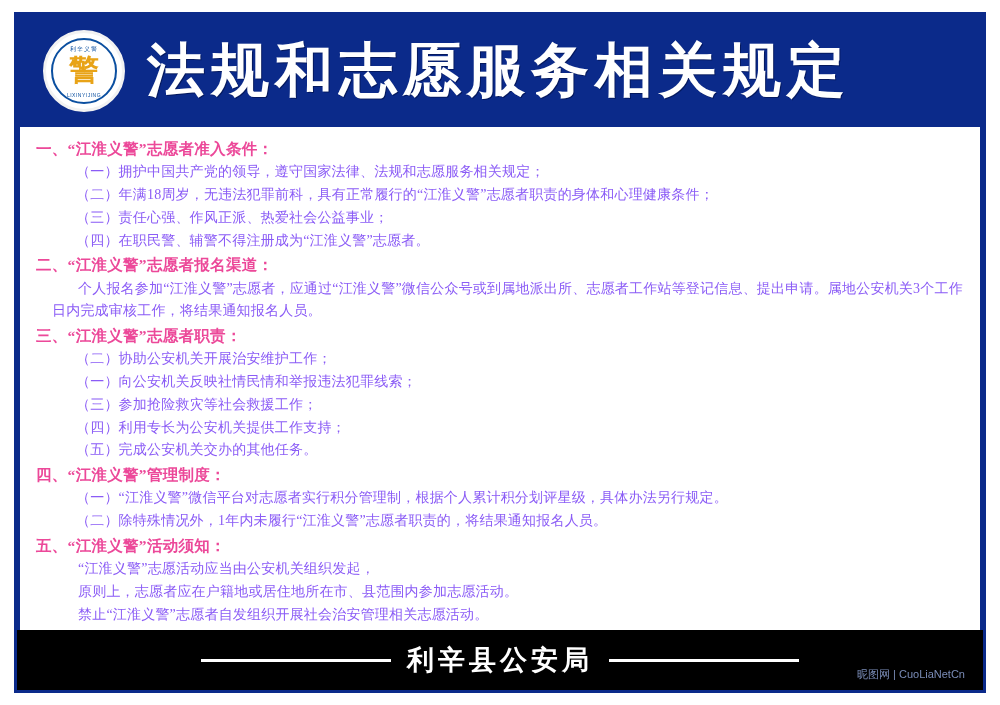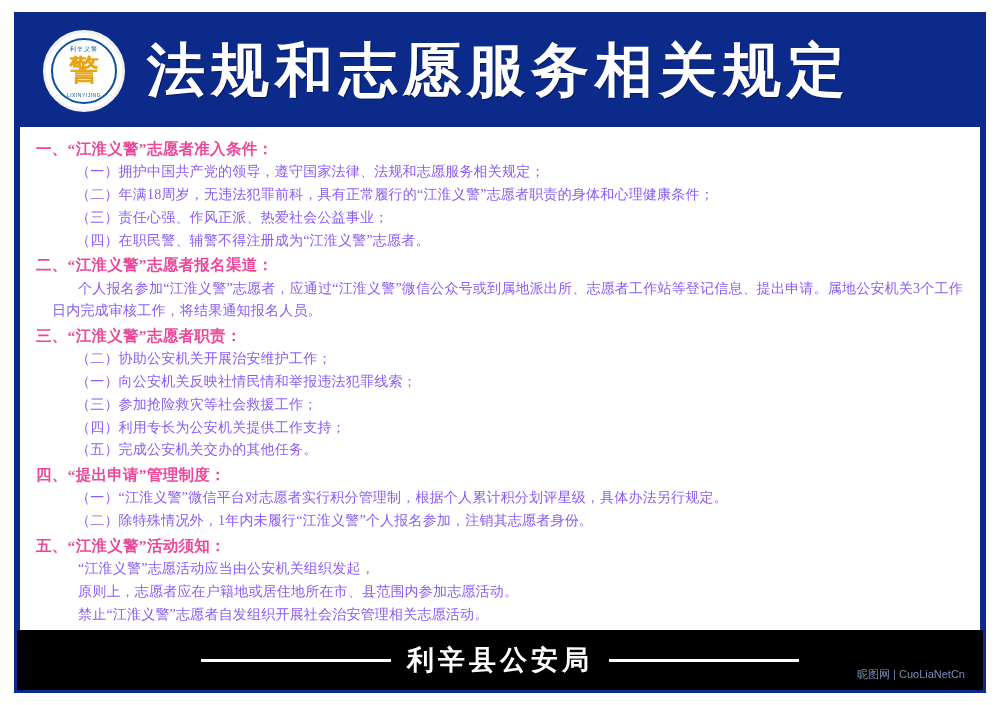--- a/index.html
+++ b/index.html
@@ -215,24 +215,24 @@
         <div class="sect-body">
           <div class="item">（二）协助公安机关开展治安维护工作；</div>
           <div class="item">（一）向公安机关反映社情民情和举报违法犯罪线索；</div>
           <div class="item">（三）参加抢险救灾等社会救援工作；</div>
           <div class="item">（四）利用专长为公安机关提供工作支持；</div>
           <div class="item">（五）完成公安机关交办的其他任务。</div>
         </div>
       </div>
 
       <div class="sect">
-        <div class="sect-title">四、“提出申请”管理制度：</div>
+        <div class="sect-title">四、“江淮义警”管理制度：</div>
         <div class="sect-body">
           <div class="item">（一）“江淮义警”微信平台对志愿者实行积分管理制，根据个人累计积分划评星级，具体办法另行规定。</div>
-          <div class="item">（二）除特殊情况外，1年内未履行“江淮义警”个人报名参加，注销其志愿者身份。</div>
+          <div class="item">（二）除特殊情况外，1年内未履行“江淮义警”志愿者职责的，将结果通知报名人员。</div>
         </div>
       </div>
 
       <div class="sect">
         <div class="sect-title">五、“江淮义警”活动须知：</div>
         <div class="sect-body">
           <div class="para-hang">“江淮义警”志愿活动应当由公安机关组织发起，</div>
           <div class="para-hang">原则上，志愿者应在户籍地或居住地所在市、县范围内参加志愿活动。</div>
           <div class="para-hang">禁止“江淮义警”志愿者自发组织开展社会治安管理相关志愿活动。</div>
         </div>

